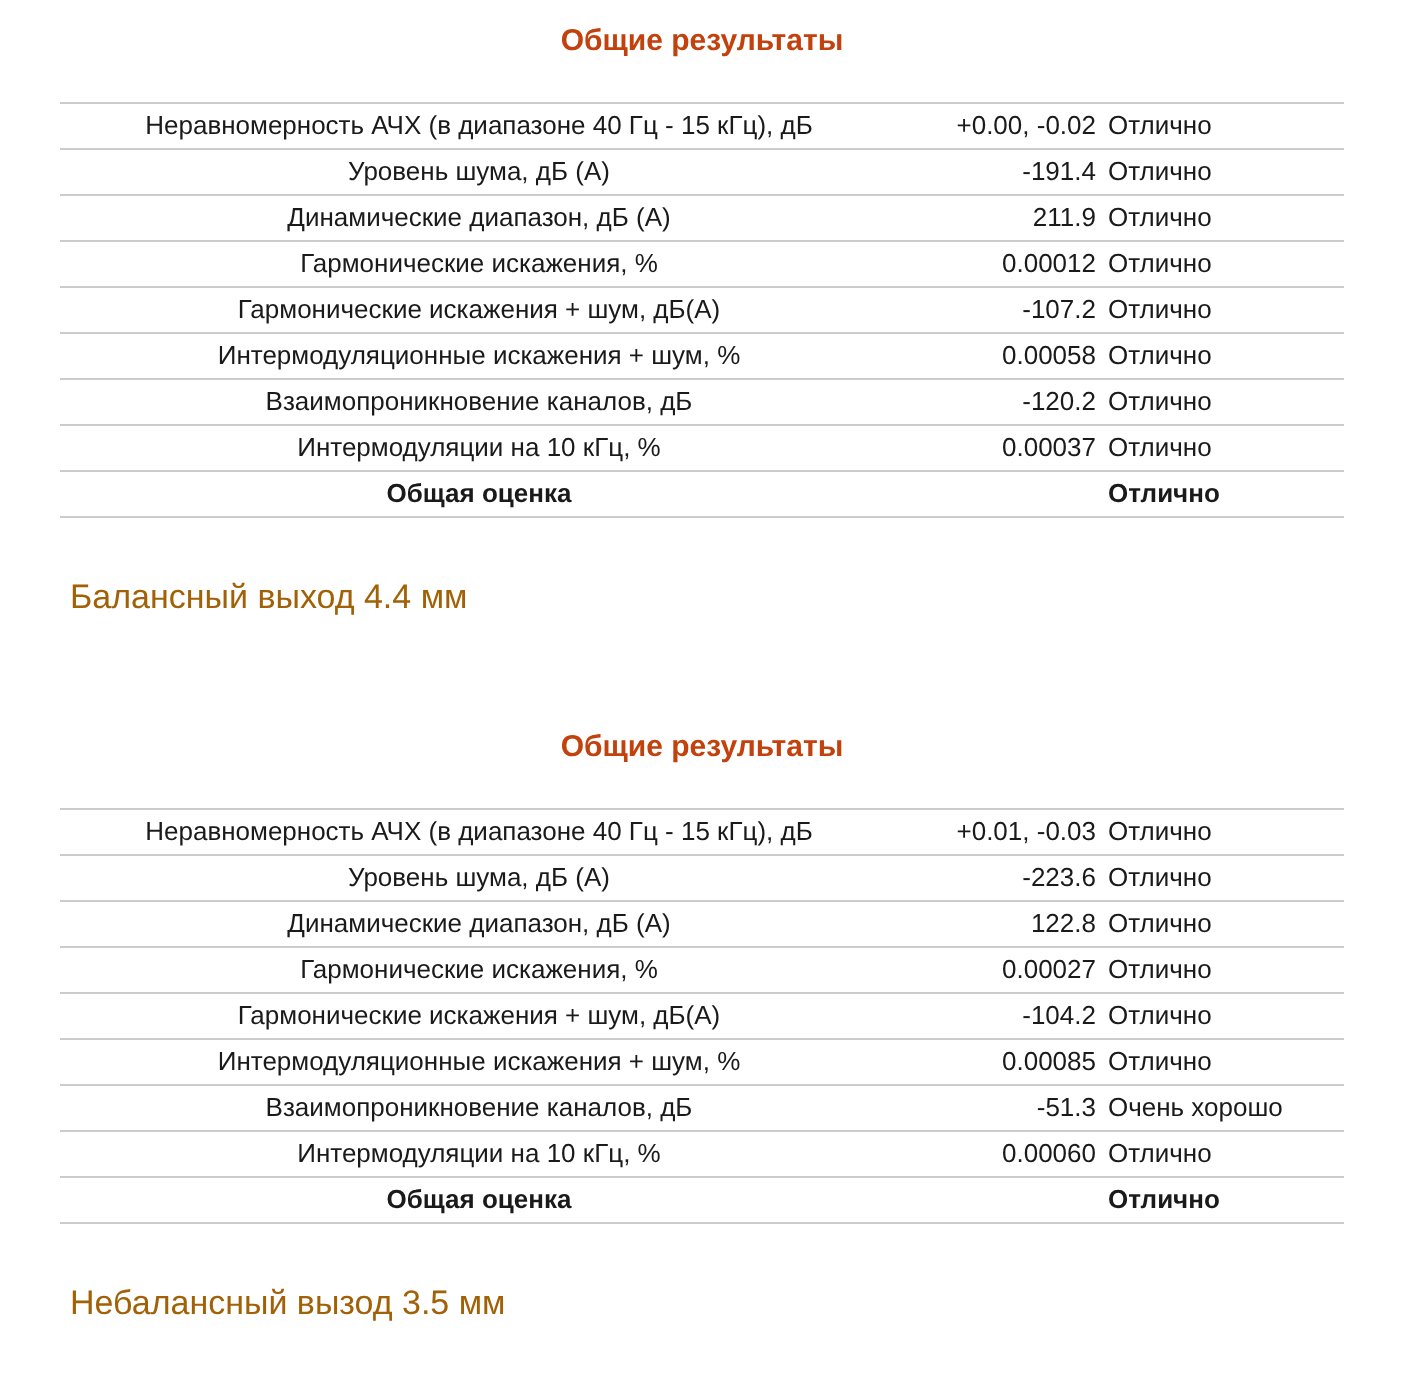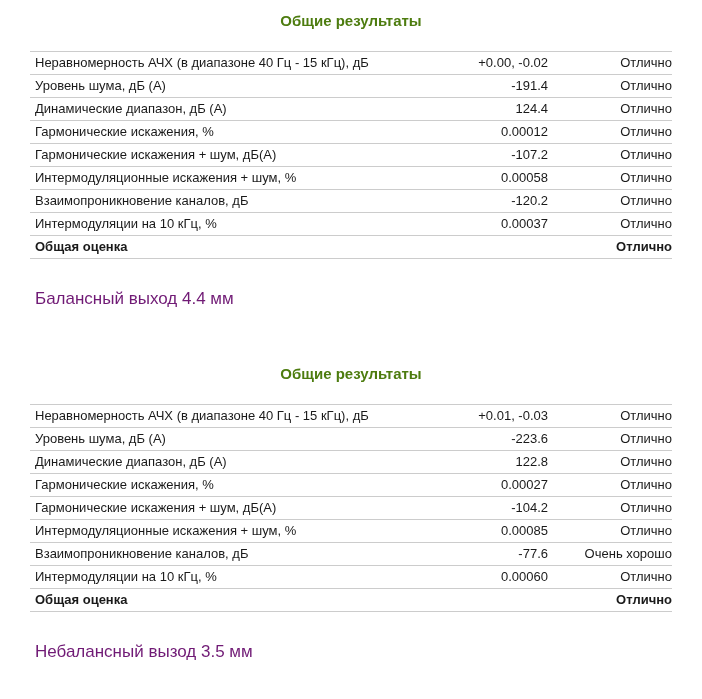--- a/index.html
+++ b/index.html
@@ -15,21 +15,21 @@
     box-sizing: border-box;
     padding-top: 6px;
     overflow: hidden;
     background: #ffffff;
   }
   .result-block { }
   .table-title {
     font-size: 15px;
     font-weight: bold;
     text-align: center;
-    color: #4d7c0f;
+    color: #c2410c;
     margin: 6px 0 22px 0;
   }
   .result-block + .result-block .table-title {
     margin-top: 56px;
   }
   .rtable {
     margin: 0 30px;
     border-top: 1px solid #cccccc;
   }
   .row {
@@ -39,36 +39,36 @@
     font-size: 13px;
     line-height: 16px;
     padding: 3px 0;
     color: #1a1a1a;
   }
   .row.bold { font-weight: bold; }
   .cell { box-sizing: border-box; }
   .cell.param {
     flex: 1;
     padding-left: 5px;
-    text-align: left;
+    text-align: center;
   }
   .cell.value {
     width: 110px;
     text-align: right;
     padding-right: 6px;
     white-space: nowrap;
   }
   .cell.rating {
     width: 118px;
-    text-align: right;
+    text-align: left;
     white-space: nowrap;
   }
   .caption {
     font-size: 17px;
-    color: #701a75;
+    color: #a16207;
     margin: 30px 0 0 35px;
   }
 </style>
 </head>
 <body>
 
 <div class="page">
 
   <section class="result-block">
     <h2 class="table-title">Общие результаты</h2>
@@ -78,21 +78,21 @@
           <div class="cell value">+0.00, -0.02</div>
           <div class="cell rating">Отлично</div>
         </div>
         <div class="row">
           <div class="cell param">Уровень шума, дБ (А)</div>
           <div class="cell value">-191.4</div>
           <div class="cell rating">Отлично</div>
         </div>
         <div class="row">
           <div class="cell param">Динамические диапазон, дБ (А)</div>
-          <div class="cell value">124.4</div>
+          <div class="cell value">211.9</div>
           <div class="cell rating">Отлично</div>
         </div>
         <div class="row">
           <div class="cell param">Гармонические искажения, %</div>
           <div class="cell value">0.00012</div>
           <div class="cell rating">Отлично</div>
         </div>
         <div class="row">
           <div class="cell param">Гармонические искажения + шум, дБ(А)</div>
           <div class="cell value">-107.2</div>
@@ -150,21 +150,21 @@
           <div class="cell value">-104.2</div>
           <div class="cell rating">Отлично</div>
         </div>
         <div class="row">
           <div class="cell param">Интермодуляционные искажения + шум, %</div>
           <div class="cell value">0.00085</div>
           <div class="cell rating">Отлично</div>
         </div>
         <div class="row">
           <div class="cell param">Взаимопроникновение каналов, дБ</div>
-          <div class="cell value">-77.6</div>
+          <div class="cell value">-51.3</div>
           <div class="cell rating">Очень хорошо</div>
         </div>
         <div class="row">
           <div class="cell param">Интермодуляции на 10 кГц, %</div>
           <div class="cell value">0.00060</div>
           <div class="cell rating">Отлично</div>
         </div>
         <div class="row bold">
           <div class="cell param">Общая оценка</div>
           <div class="cell value"></div>

